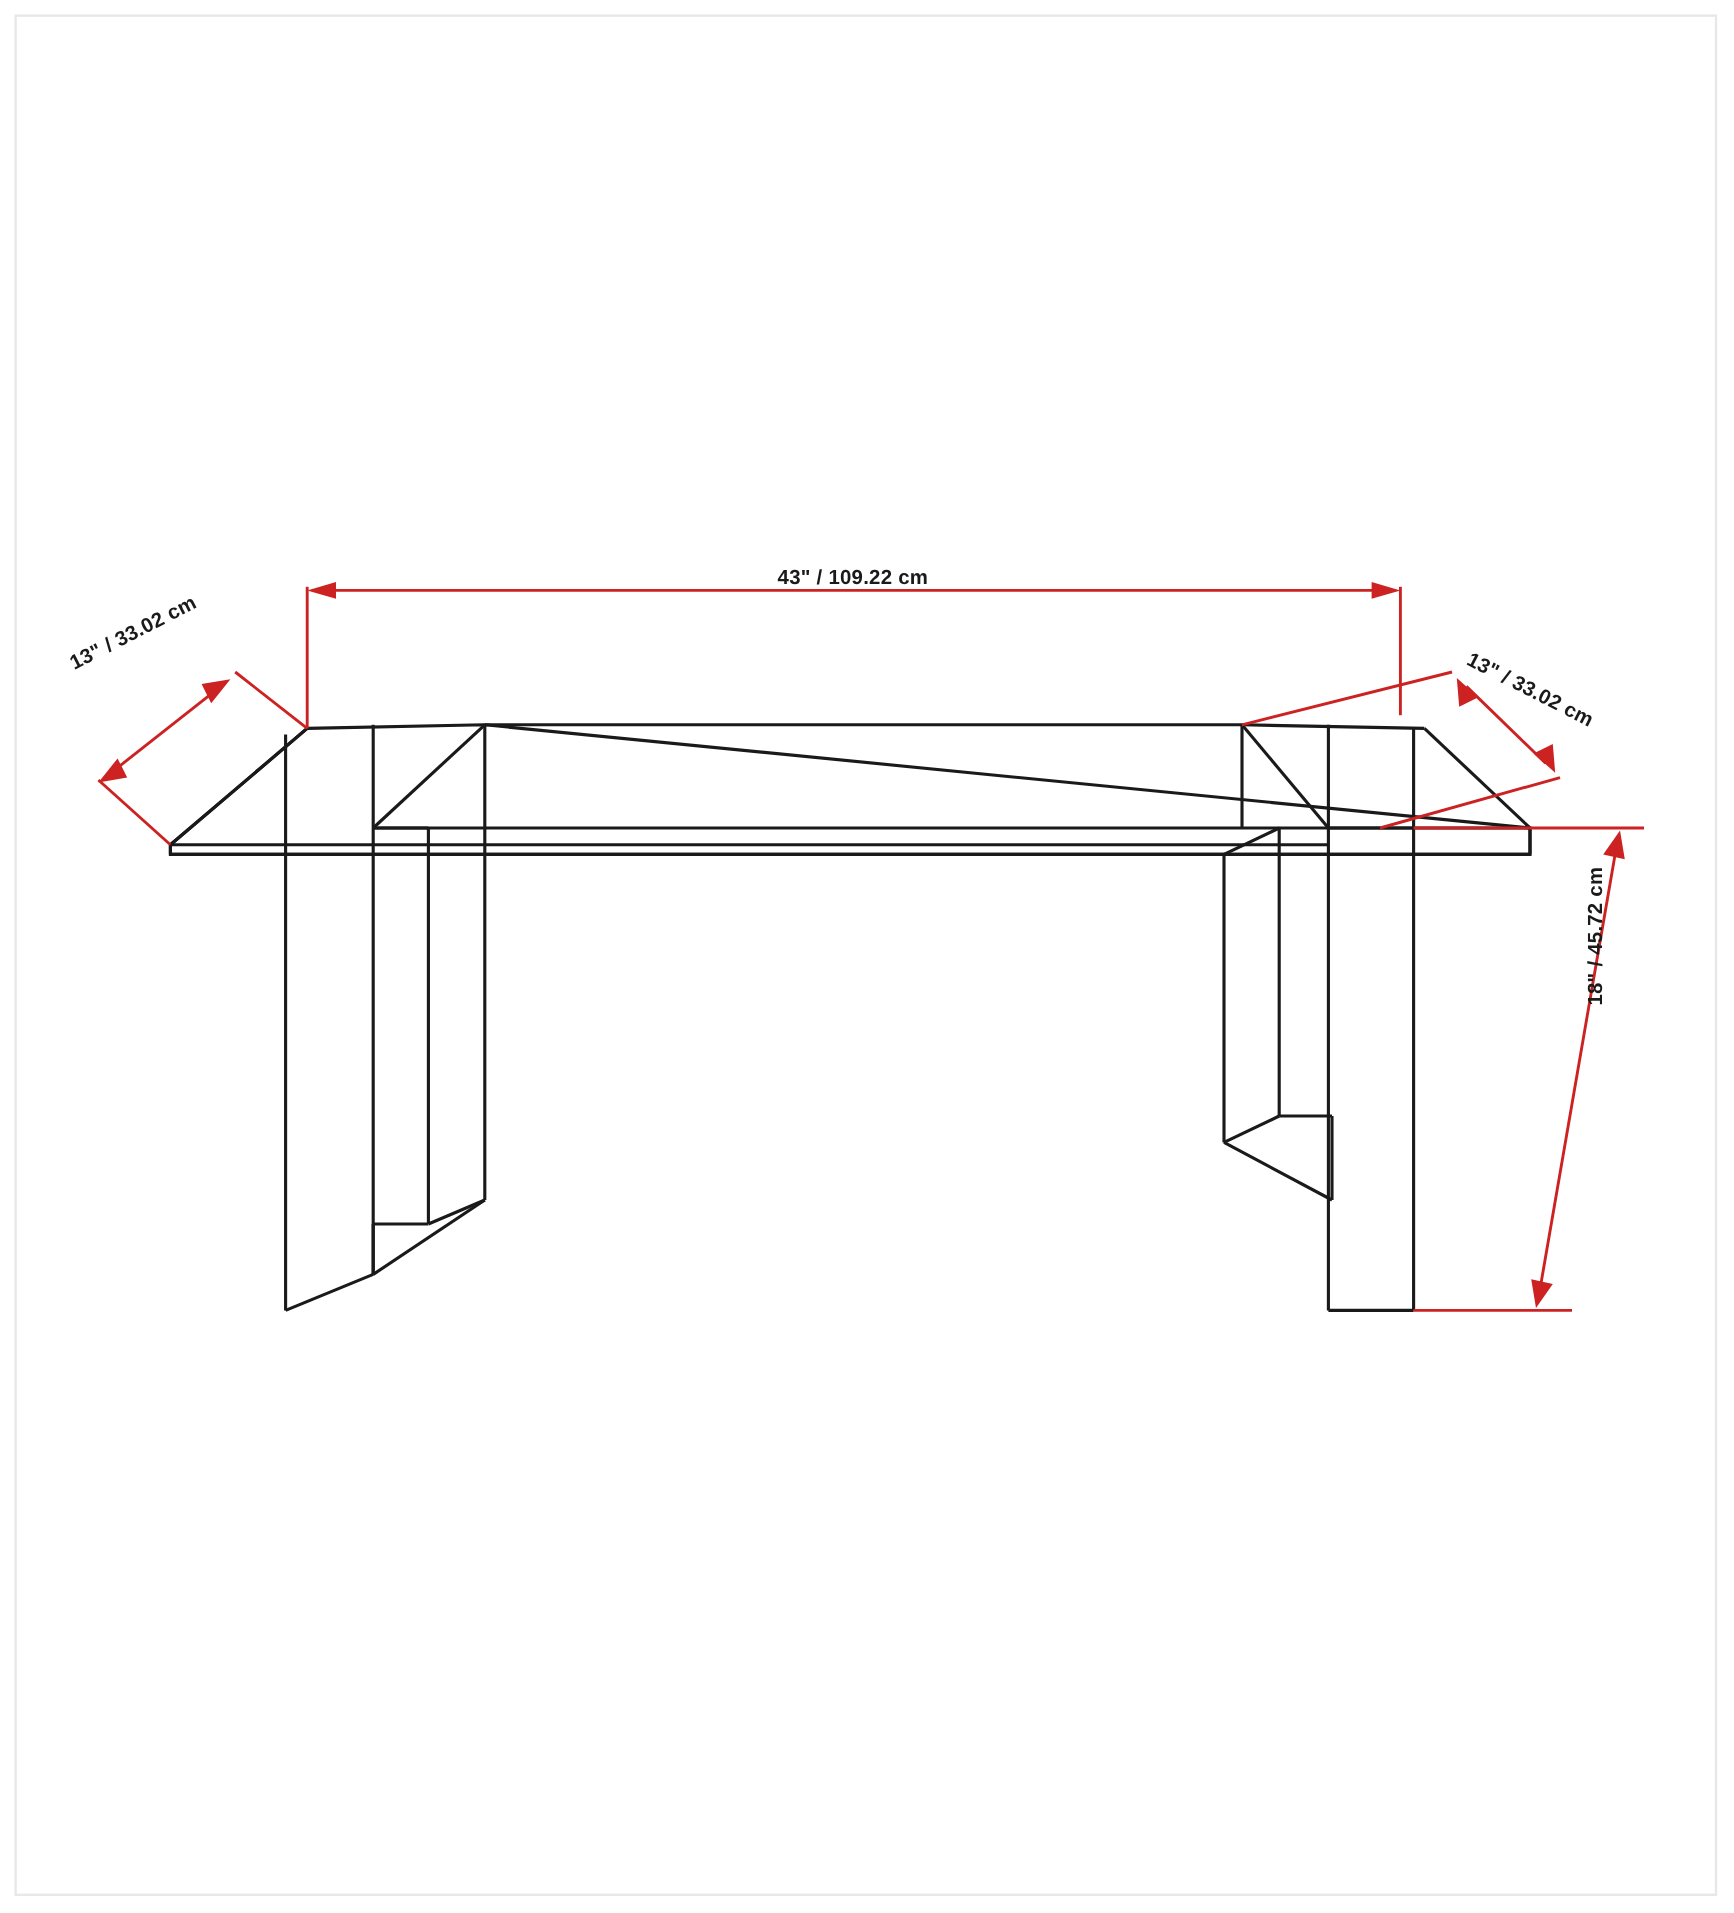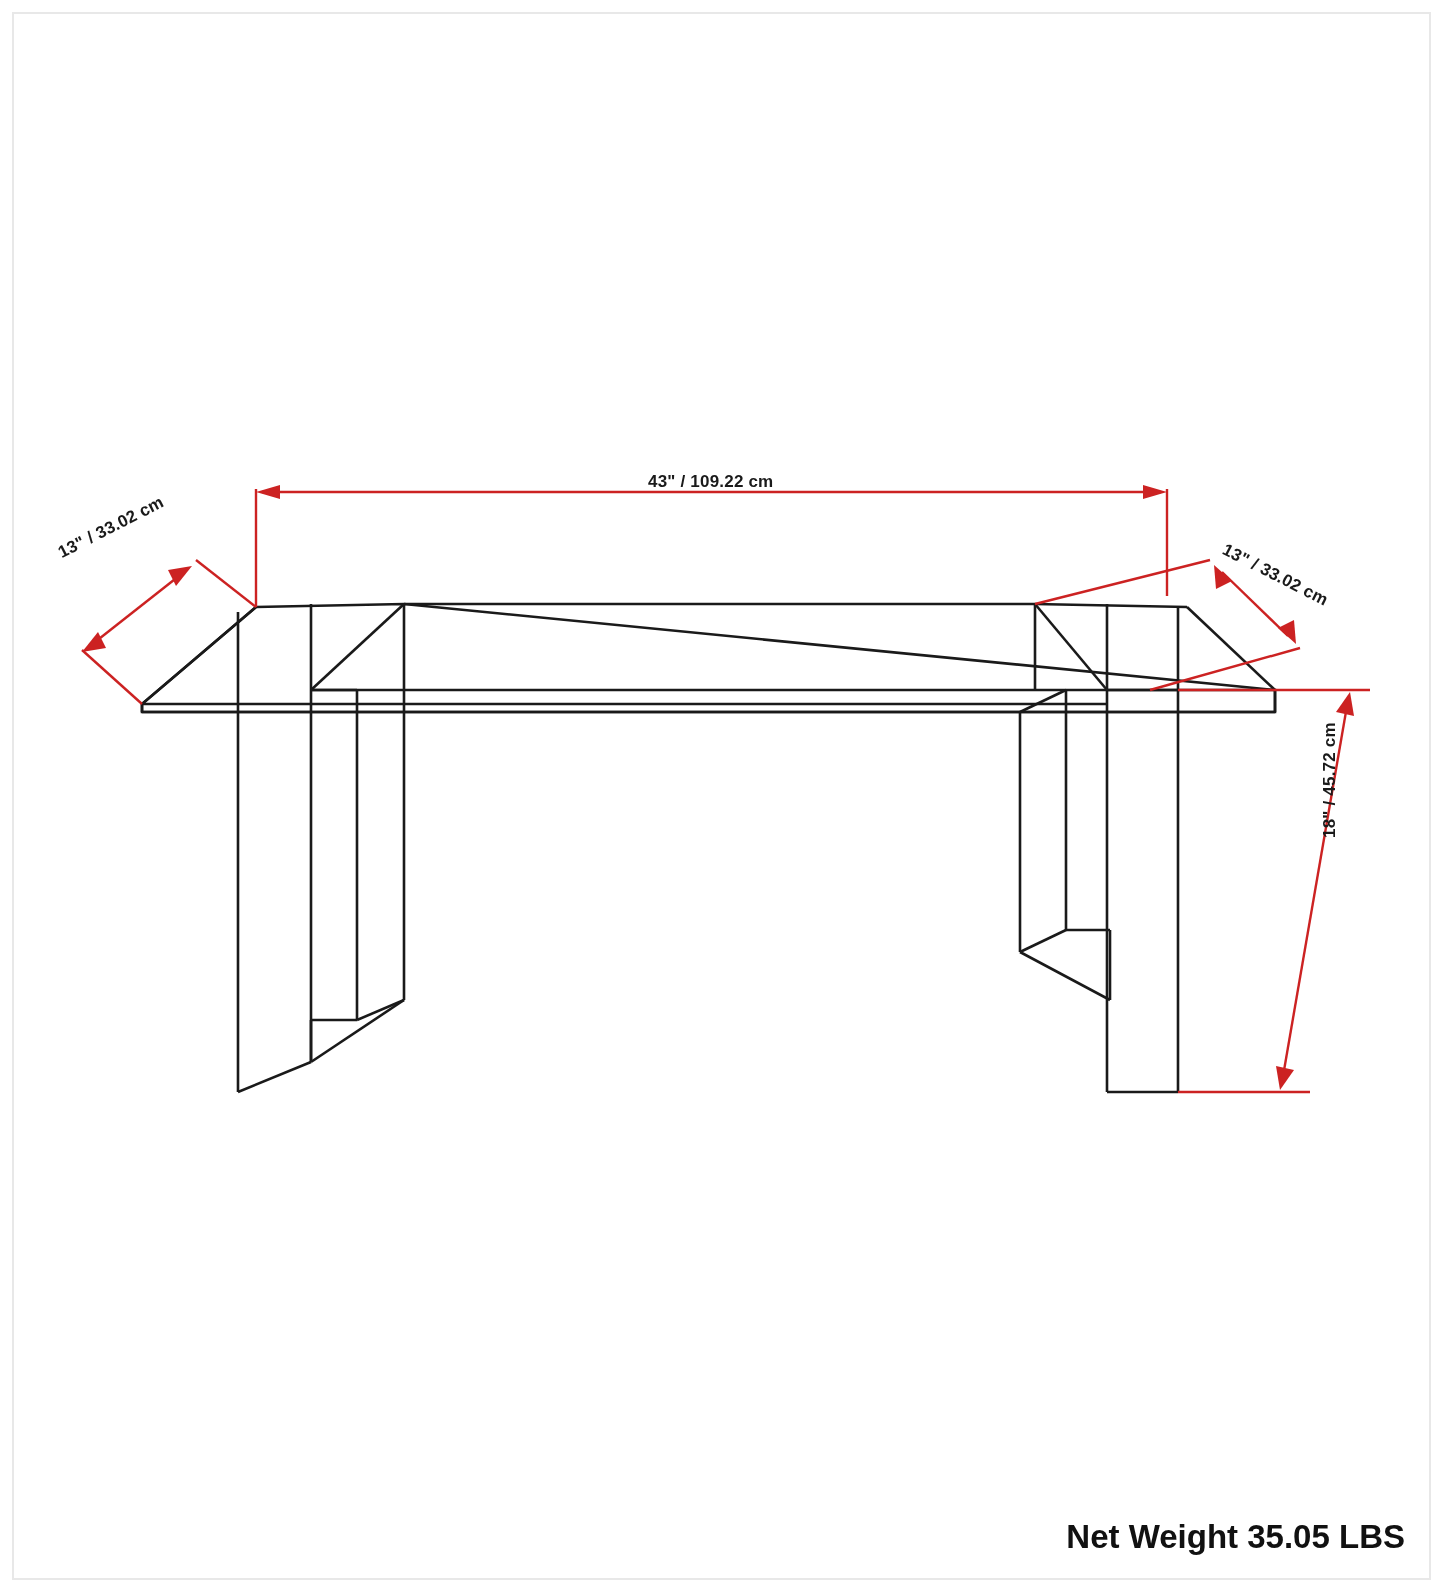--- a/index.html
+++ b/index.html
@@ -172,15 +172,14 @@
   </svg>
 
   <div class="dim-label" id="label-width">43" / 109.22 cm</div>
 
   <div class="dim-label" id="label-depth-left">13" / 33.02 cm</div>
 
   <div class="dim-label" id="label-depth-right">13" / 33.02 cm</div>
 
   <div class="dim-label" id="label-height">18" / 45.72 cm</div>
 
-  <div id="net-weight">Net Weight 35.05 LBS</div>
 
 </div>
 
 </body></html>

